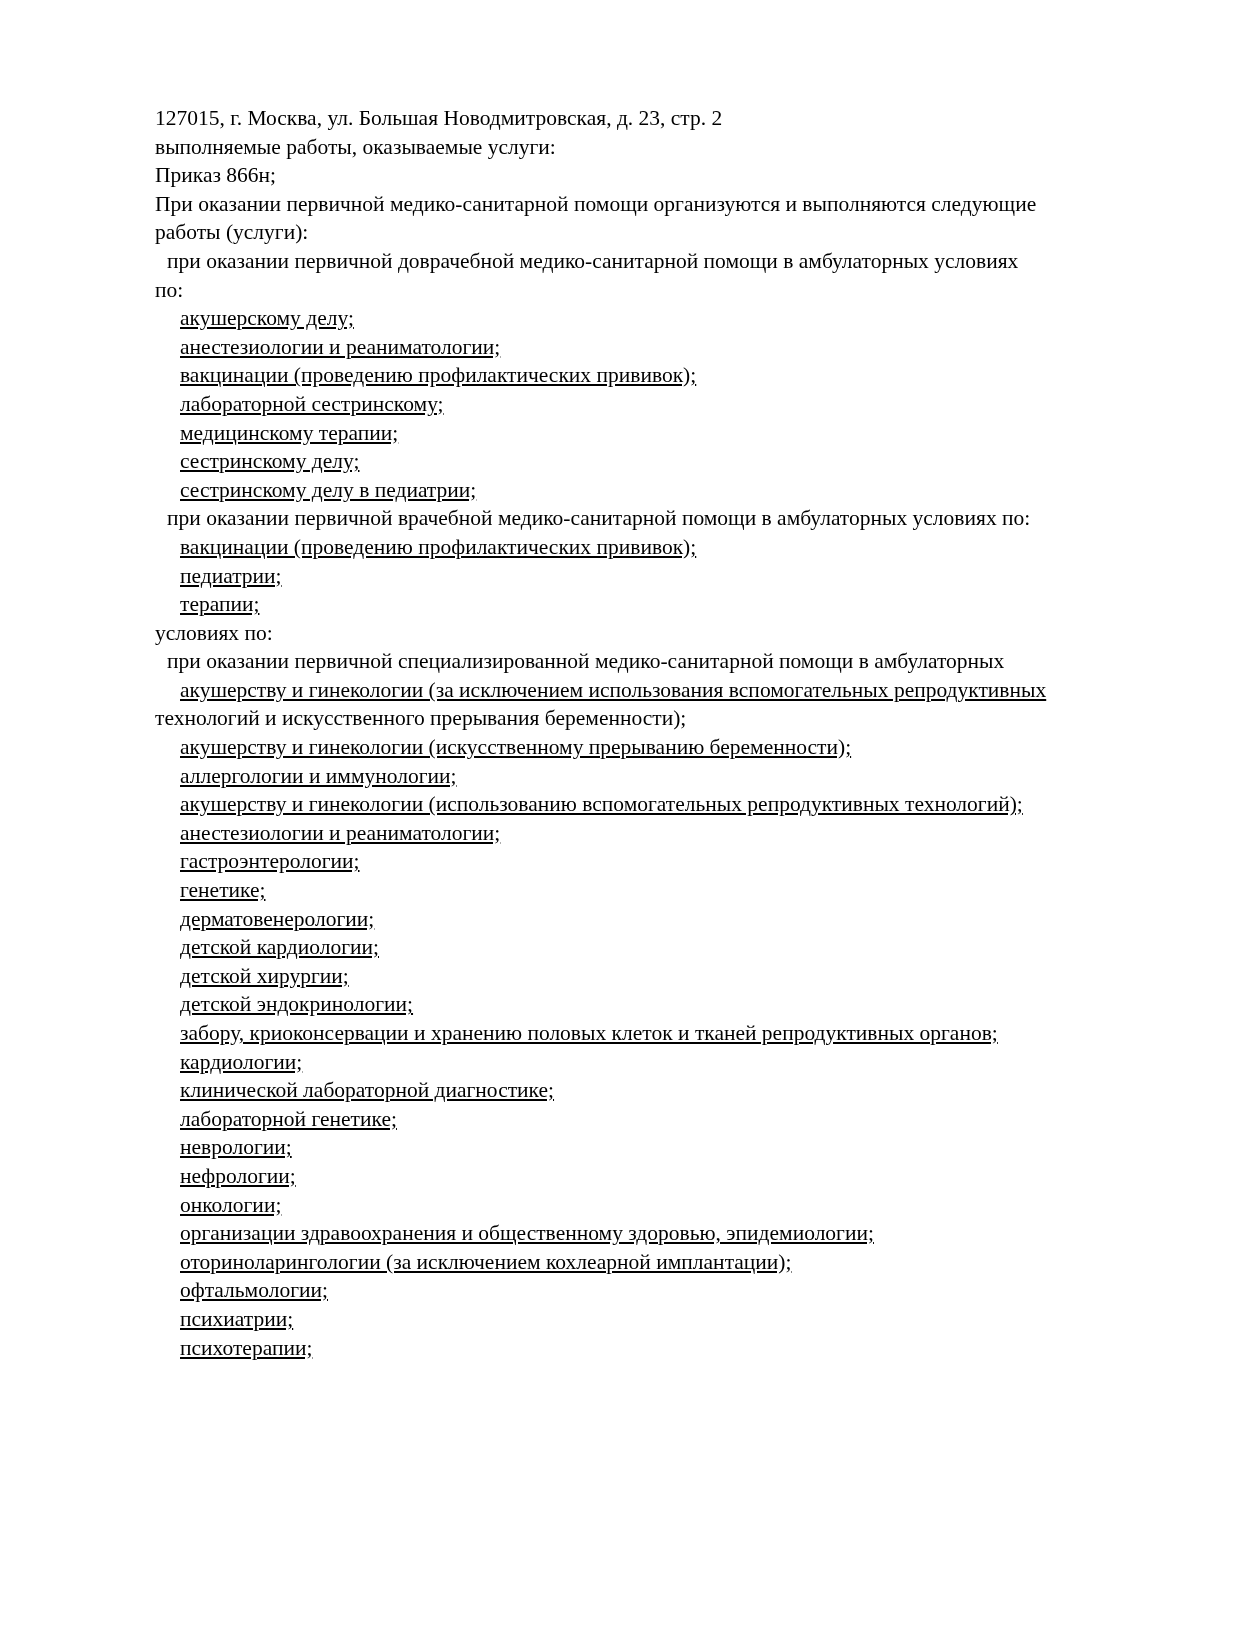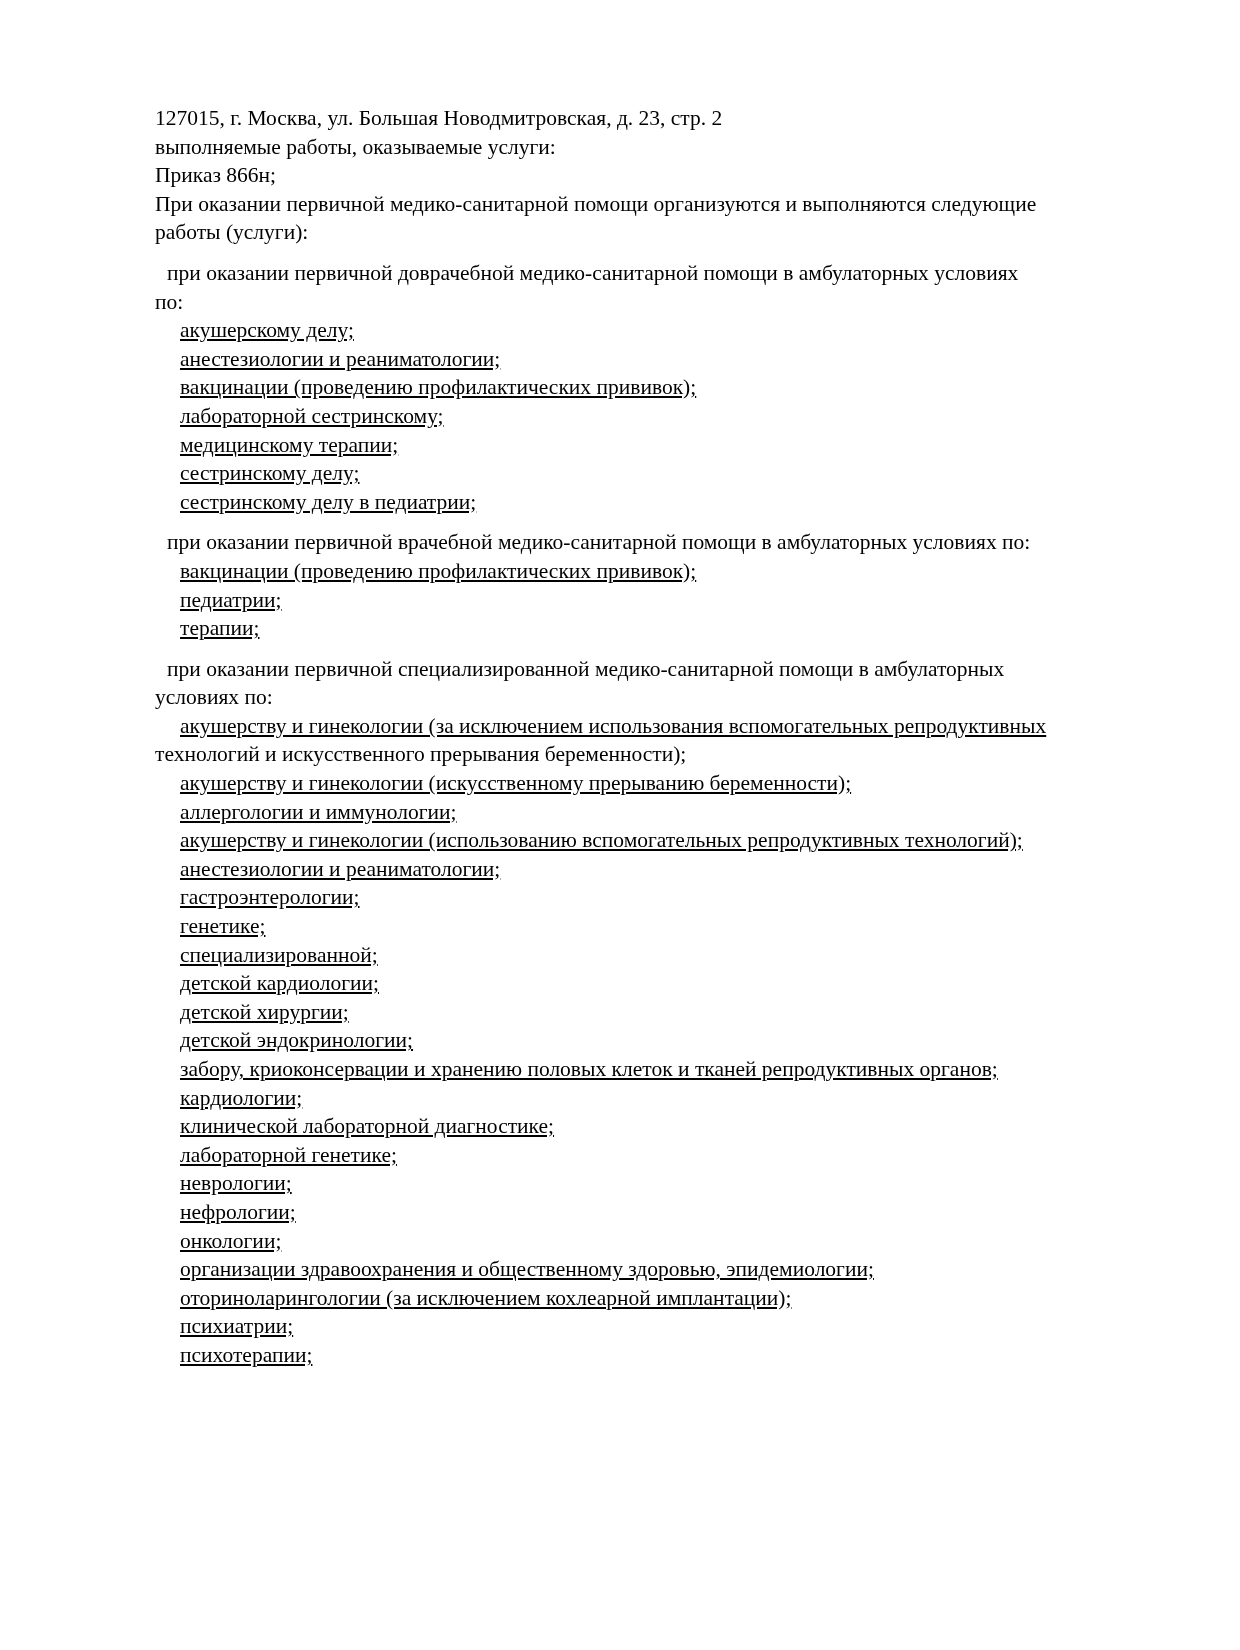--- a/index.html
+++ b/index.html
@@ -20,21 +20,21 @@
       left: 155px;
       top: 104px;
       width: 1000px;
       font-size: 21.5px;
       line-height: 28.6px;
     }
     .line {
       white-space: pre;
       display: block;
     }
-    .indent-1 { padding-left: 12px; margin-top: 12px; }
+    .indent-1 { padding-left: 12px; }
     .indent-2 { padding-left: 25px; text-decoration: underline; }
   </style>
 </head>
 <body>
 
 <div class="page">
   <span class="line">127015, г. Москва, ул. Большая Новодмитровская, д. 23, стр. 2</span>
   <span class="line">выполняемые работы, оказываемые услуги:</span>
   <span class="line">Приказ 866н;</span>
   <span class="line">При оказании первичной медико-санитарной помощи организуются и выполняются следующие</span>
@@ -57,41 +57,42 @@
   <div>
     <span class="line indent-1">при оказании первичной врачебной медико-санитарной помощи в амбулаторных условиях по:</span>
     <div>
       <span class="line indent-2">вакцинации (проведению профилактических прививок);</span>
       <span class="line indent-2">педиатрии;</span>
       <span class="line indent-2">терапии;</span>
     </div>
   </div>
 
   <div>
+    <span class="line">условиях по:</span>
     <span class="line indent-1">при оказании первичной специализированной медико-санитарной помощи в амбулаторных</span>
-    <span class="line">условиях по:</span>
     <span class="line indent-2">акушерству и гинекологии (за исключением использования вспомогательных репродуктивных</span>
     <span class="line">технологий и искусственного прерывания беременности);</span>
     <div>
       <span class="line indent-2">акушерству и гинекологии (искусственному прерыванию беременности);</span>
       <span class="line indent-2">аллергологии и иммунологии;</span>
       <span class="line indent-2">акушерству и гинекологии (использованию вспомогательных репродуктивных технологий);</span>
       <span class="line indent-2">анестезиологии и реаниматологии;</span>
       <span class="line indent-2">гастроэнтерологии;</span>
       <span class="line indent-2">генетике;</span>
-      <span class="line indent-2">специализированной;</span>
+      <span class="line indent-2">дерматовенерологии;</span>
       <span class="line indent-2">детской кардиологии;</span>
       <span class="line indent-2">детской хирургии;</span>
       <span class="line indent-2">детской эндокринологии;</span>
       <span class="line indent-2">забору, криоконсервации и хранению половых клеток и тканей репродуктивных органов;</span>
       <span class="line indent-2">кардиологии;</span>
       <span class="line indent-2">клинической лабораторной диагностике;</span>
       <span class="line indent-2">лабораторной генетике;</span>
       <span class="line indent-2">неврологии;</span>
       <span class="line indent-2">нефрологии;</span>
       <span class="line indent-2">онкологии;</span>
       <span class="line indent-2">организации здравоохранения и общественному здоровью, эпидемиологии;</span>
       <span class="line indent-2">оториноларингологии (за исключением кохлеарной имплантации);</span>
+      <span class="line indent-2">офтальмологии;</span>
       <span class="line indent-2">психиатрии;</span>
       <span class="line indent-2">психотерапии;</span>
     </div>
   </div>
 </div>
 
 </body></html>

